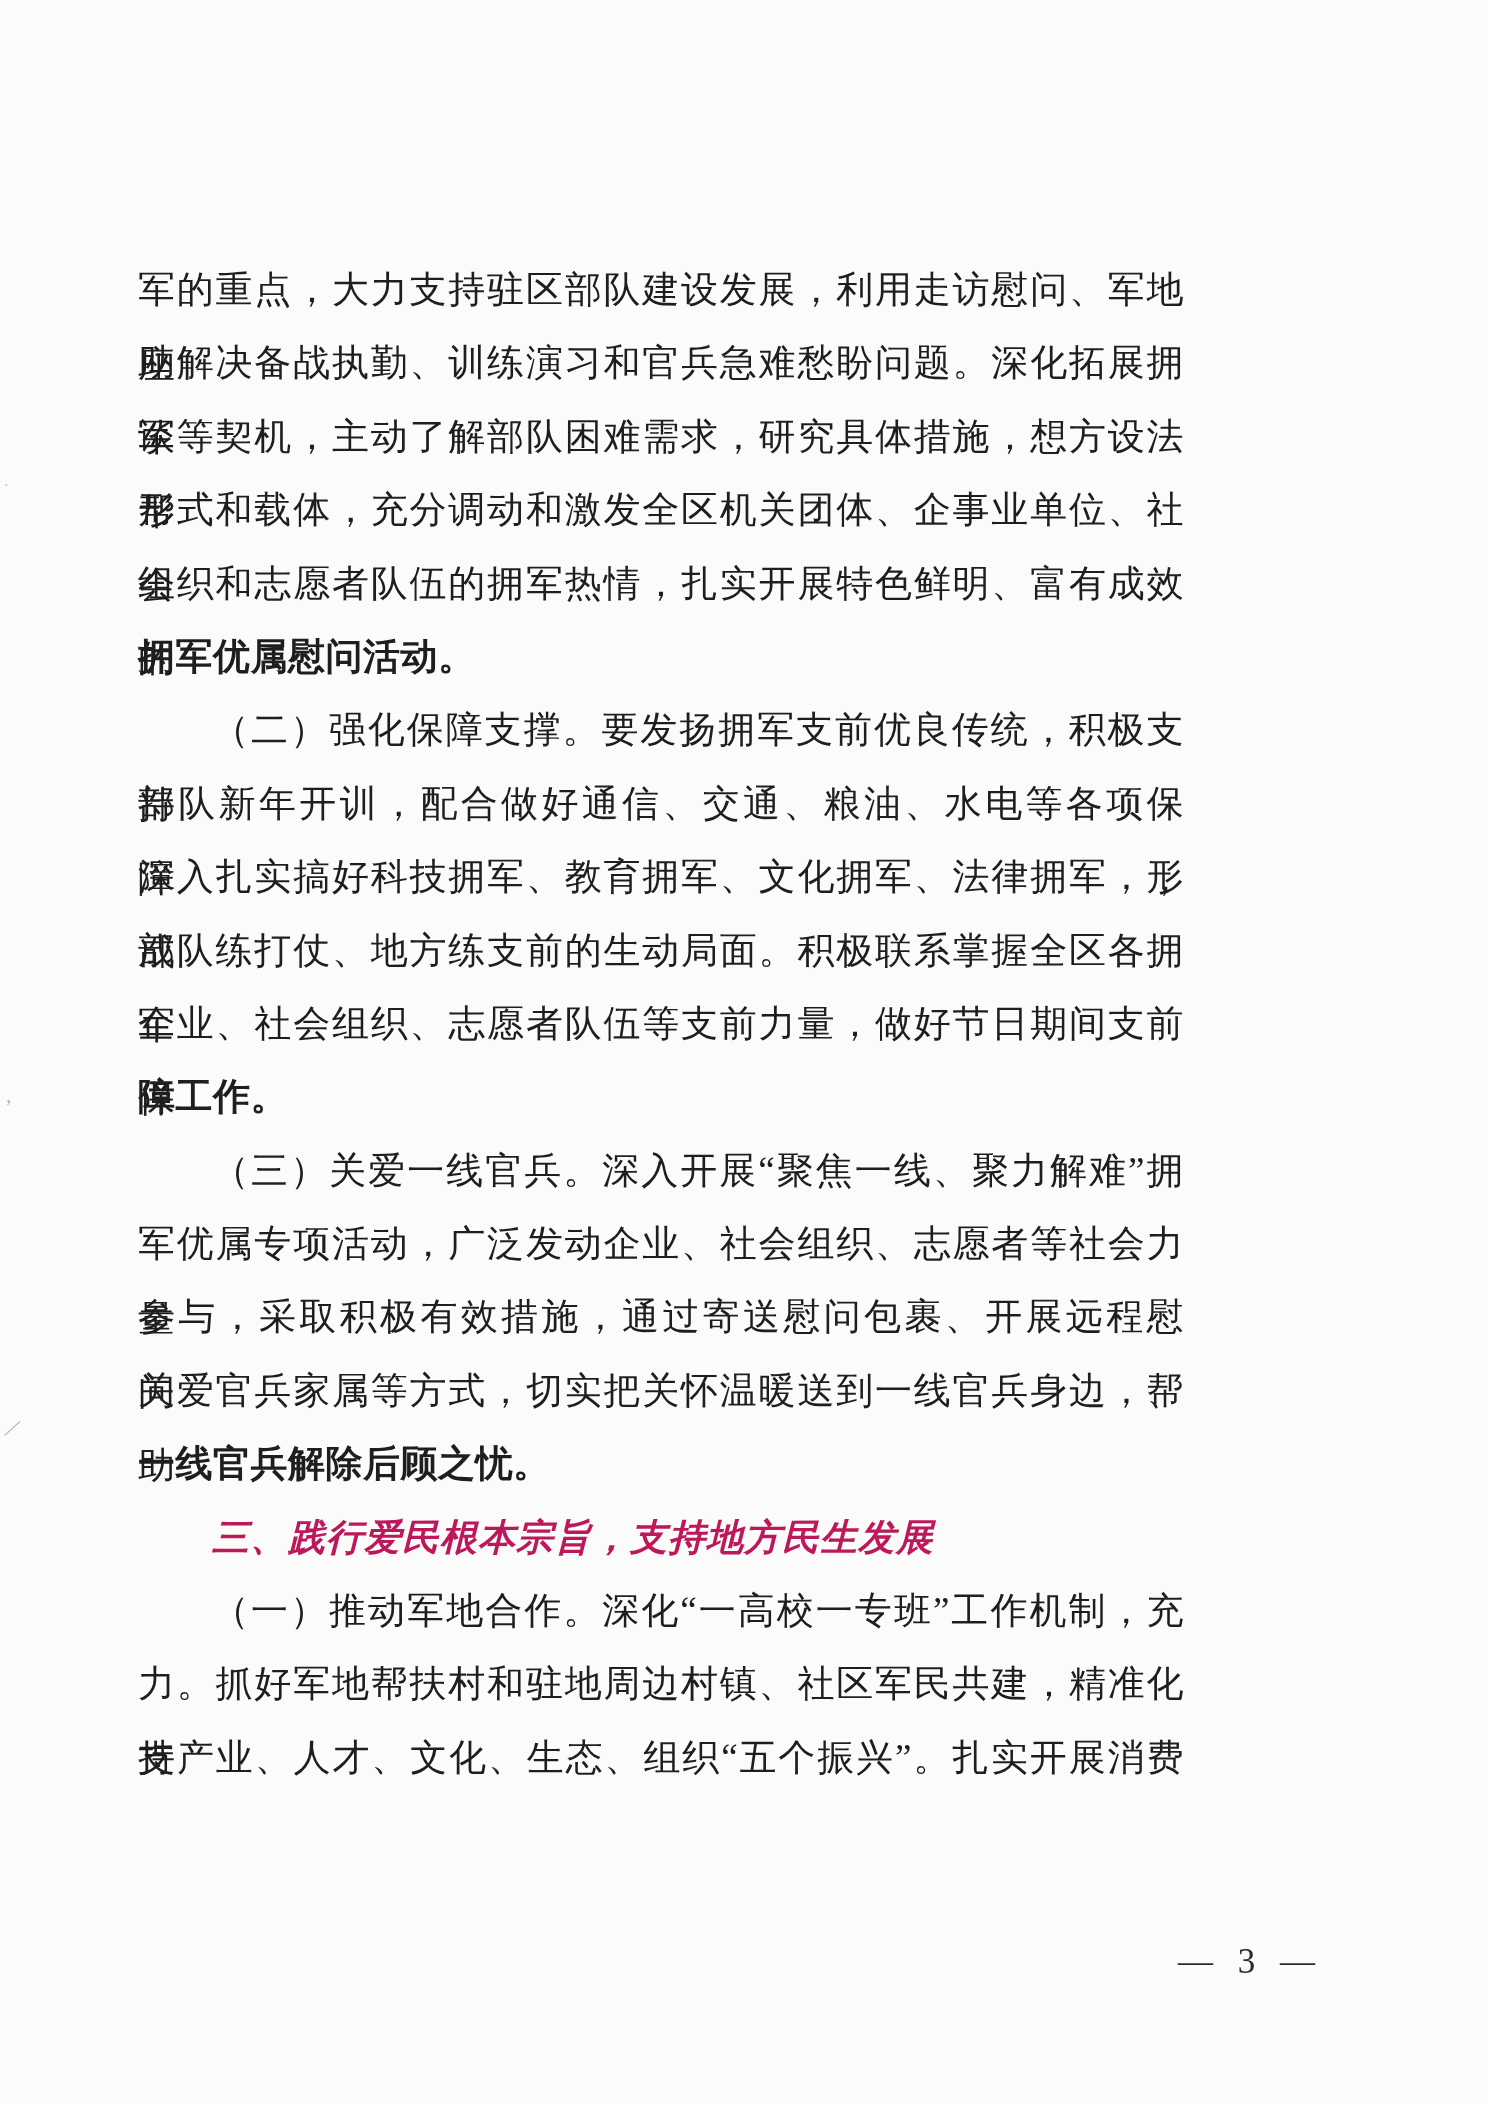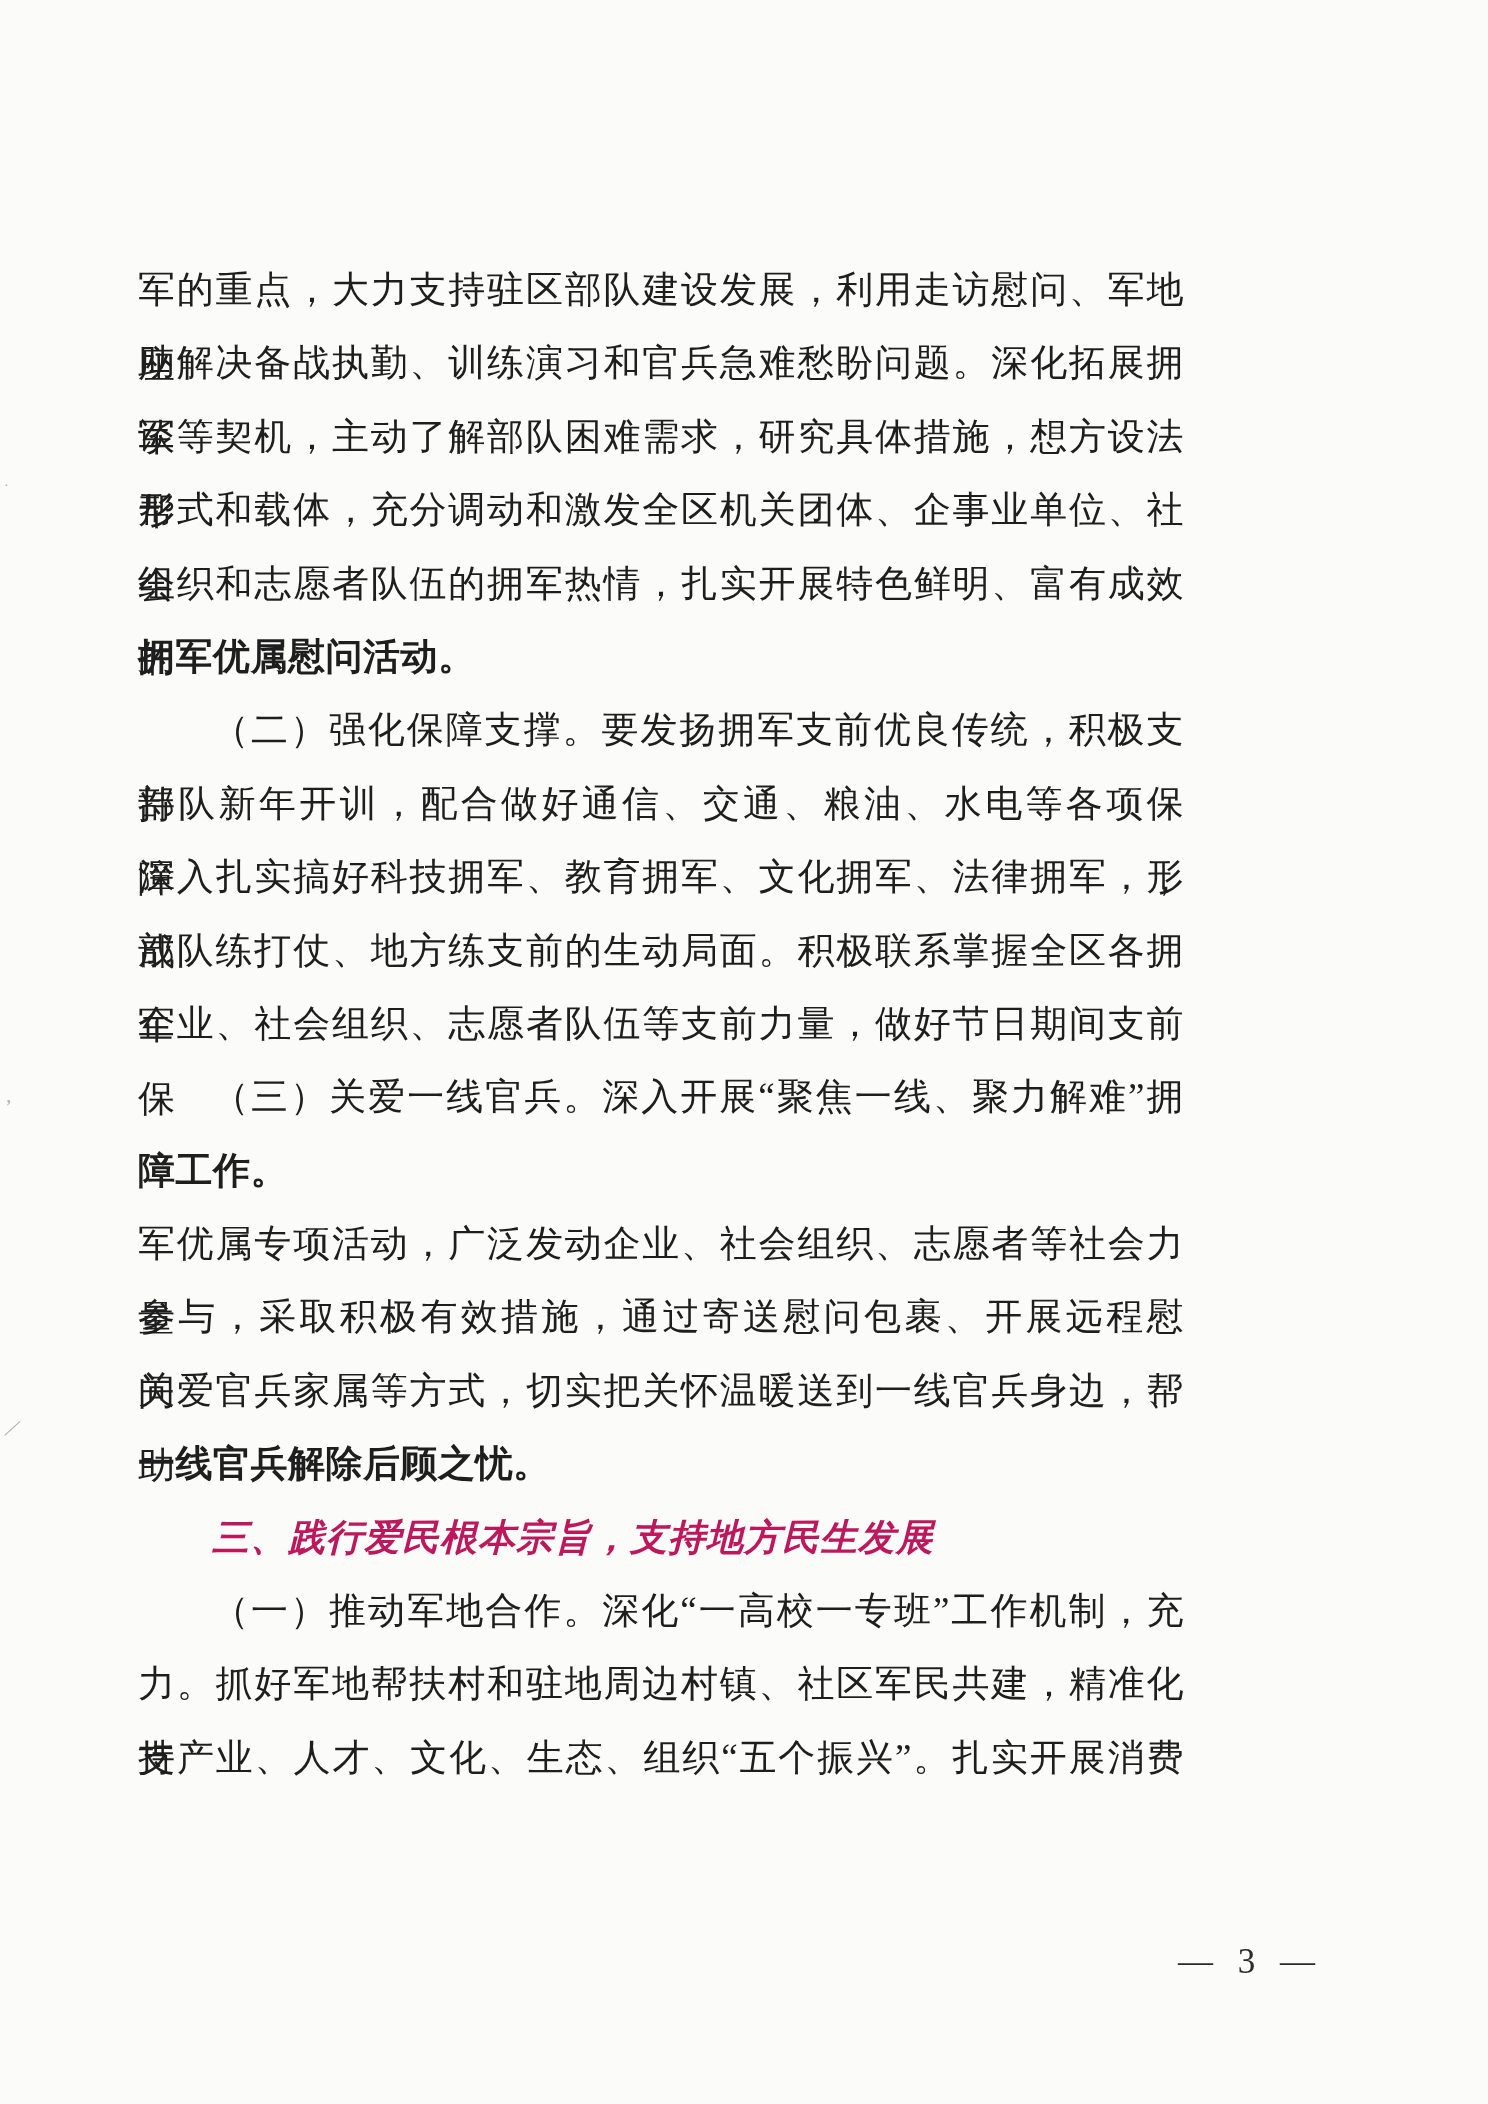--- a/index.html
+++ b/index.html
@@ -70,22 +70,22 @@
     <div class="line">助解决备战执勤、训练演习和官兵急难愁盼问题。深化拓展拥军</div>
     <div class="line">谈等契机，主动了解部队困难需求，研究具体措施，想方设法帮</div>
     <div class="line">形式和载体，充分调动和激发全区机关团体、企事业单位、社会</div>
     <div class="line">组织和志愿者队伍的拥军热情，扎实开展特色鲜明、富有成效的</div>
     <div class="line short">拥军优属慰问活动。</div>
     <div class="line indent">（二）强化保障支撑。要发扬拥军支前优良传统，积极支持</div>
     <div class="line">部队新年开训，配合做好通信、交通、粮油、水电等各项保障，</div>
     <div class="line">深入扎实搞好科技拥军、教育拥军、文化拥军、法律拥军，形成</div>
     <div class="line">部队练打仗、地方练支前的生动局面。积极联系掌握全区各拥军</div>
     <div class="line">企业、社会组织、志愿者队伍等支前力量，做好节日期间支前保</div>
+    <div class="line short">障工作。</div>
     <div class="line indent">（三）关爱一线官兵。深入开展“聚焦一线、聚力解难”拥</div>
-    <div class="line short">障工作。</div>
     <div class="line">军优属专项活动，广泛发动企业、社会组织、志愿者等社会力量</div>
     <div class="line">参与，采取积极有效措施，通过寄送慰问包裹、开展远程慰问、</div>
     <div class="line">关爱官兵家属等方式，切实把关怀温暖送到一线官兵身边，帮助</div>
     <div class="line short">一线官兵解除后顾之忧。</div>
     <div class="line indent bold short">三、践行爱民根本宗旨，支持地方民生发展</div>
     <div class="line indent">（一）推动军地合作。深化“一高校一专班”工作机制，充</div>
     <div class="line">力。抓好军地帮扶村和驻地周边村镇、社区军民共建，精准化支</div>
     <div class="line">持产业、人才、文化、生态、组织“五个振兴”。扎实开展消费</div>
   </div>
 

